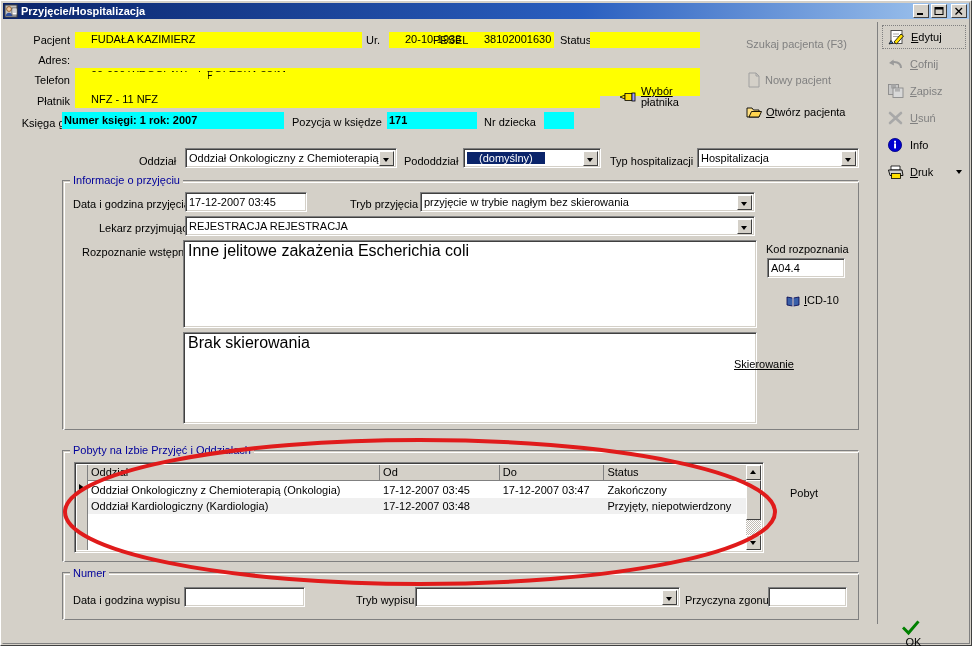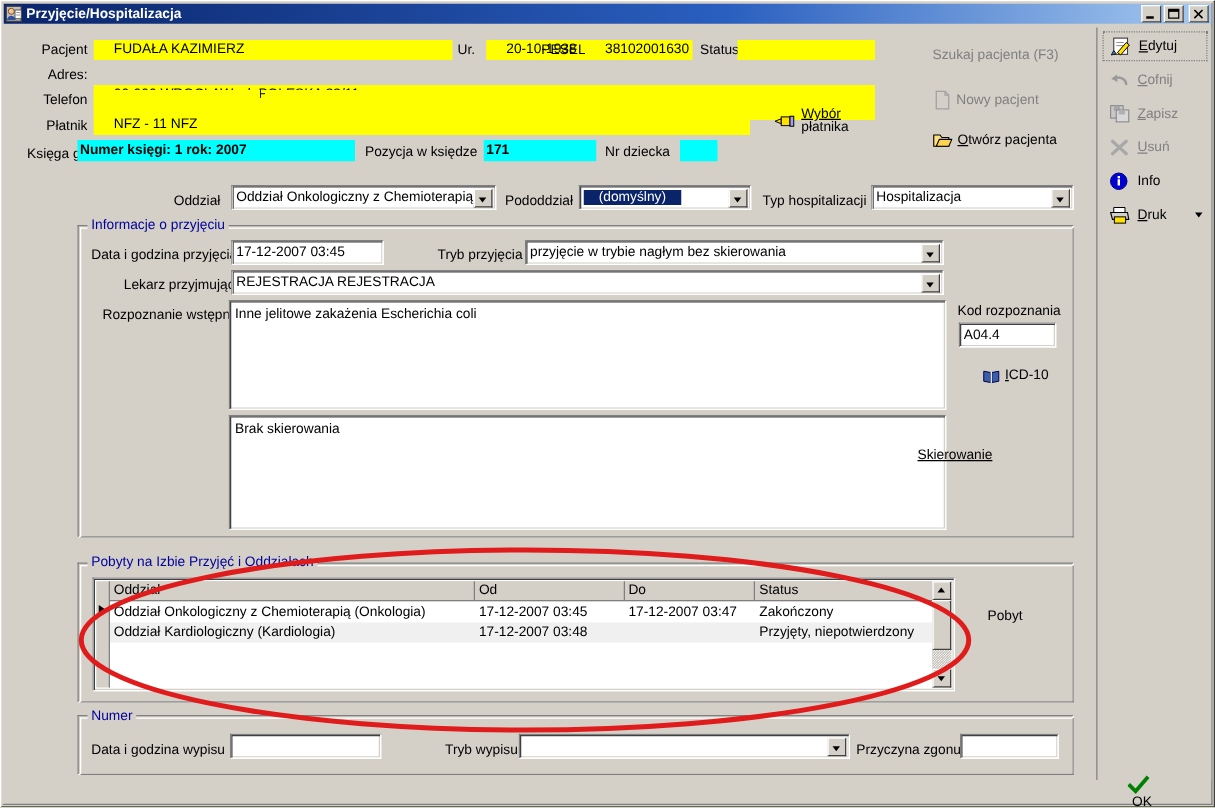--- a/index.html
+++ b/index.html
@@ -8,21 +8,21 @@
     background: #ffffff;
   }
   body {
     font-family: "Liberation Sans", sans-serif;
   }
   #app {
     position: relative;
     width: 972px;
     height: 646px;
     overflow: hidden;
-    background: #bef264;
+    background: #e5e5e5;
     font-size: 11px;
     color: #000;
   }
 
   
   .window {
     position: absolute;
     left: 0; top: 0;
     width: 972px; height: 646px;
     box-sizing: border-box;
@@ -132,21 +132,21 @@
     color: #000;
   }
   .textarea {
     position: absolute;
     background: #ffffff;
     box-sizing: border-box;
     border: 1px solid #808080;
     border-right-color: #ffffff;
     border-bottom-color: #ffffff;
     box-shadow: inset 1px 1px 0 #404040, inset -1px -1px 0 #d4d0c8;
-    font-size: 11px;
+    font-size: 16px;
     line-height: 14px;
     padding: 3px 4px;
     overflow: hidden;
     color: #000;
   }
   .combo {
     position: absolute;
     background: #ffffff;
     box-sizing: border-box;
     border: 1px solid #808080;

